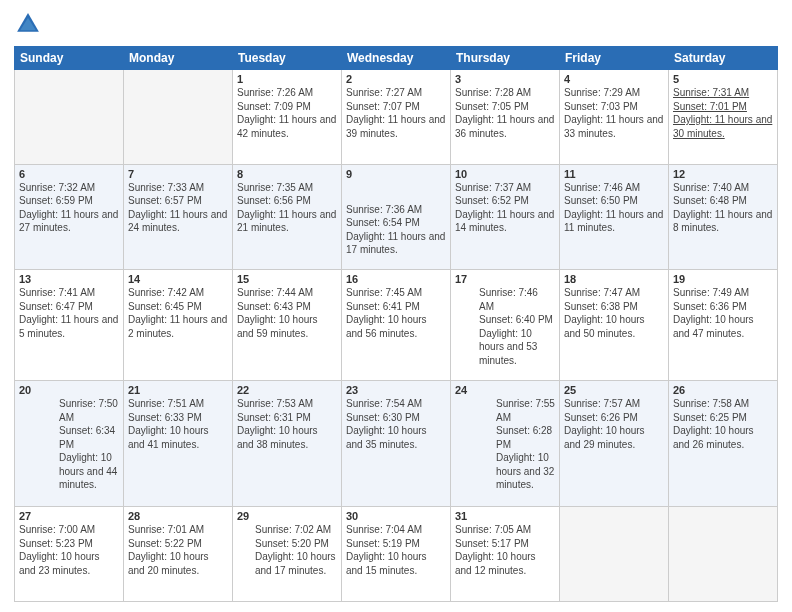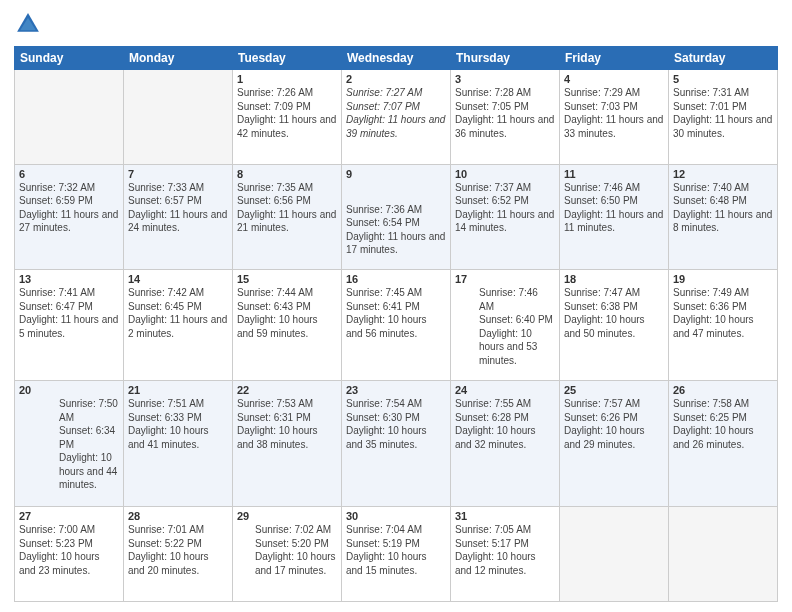--- a/index.html
+++ b/index.html
@@ -143,39 +143,39 @@
           <td class="empty"></td>
           <td class="empty"></td>
           <td>
             <span class="day-num">1</span>
             <div class="day-info" style="white-space: pre-line;">Sunrise: 7:26 AM
 Sunset: 7:09 PM
 Daylight: 11 hours and 42 minutes.</div>
           </td>
           <td>
             <span class="day-num">2</span>
-            <div class="day-info" style="white-space: pre-line; font-style: italic;">Sunrise: 7:27 AM
+            <div class="day-info" style="white-space: pre-line;">Sunrise: 7:27 AM
 Sunset: 7:07 PM
 Daylight: 11 hours and 39 minutes.</div>
           </td>
           <td>
             <span class="day-num">3</span>
             <div class="day-info" style="white-space: pre-line;">Sunrise: 7:28 AM
 Sunset: 7:05 PM
 Daylight: 11 hours and 36 minutes.</div>
           </td>
           <td>
             <span class="day-num">4</span>
             <div class="day-info" style="white-space: pre-line;">Sunrise: 7:29 AM
 Sunset: 7:03 PM
 Daylight: 11 hours and 33 minutes.</div>
           </td>
           <td>
             <span class="day-num">5</span>
-            <div class="day-info" style="white-space: pre-line;">Sunrise: 7:31 AM
+            <div class="day-info" style="white-space: pre-line; text-decoration: underline;">Sunrise: 7:31 AM
 Sunset: 7:01 PM
 Daylight: 11 hours and 30 minutes.</div>
           </td>
         </tr>
         <tr>
           <td>
             <span class="day-num">6</span>
             <div class="day-info" style="white-space: pre-line;">Sunrise: 7:32 AM
 Sunset: 6:59 PM
 Daylight: 11 hours and 27 minutes.</div>
@@ -281,21 +281,21 @@
 Daylight: 10 hours and 38 minutes.</div>
           </td>
           <td>
             <span class="day-num">23</span>
             <div class="day-info" style="white-space: pre-line;">Sunrise: 7:54 AM
 Sunset: 6:30 PM
 Daylight: 10 hours and 35 minutes.</div>
           </td>
           <td>
             <span class="day-num">24</span>
-            <div class="day-info" style="white-space: pre-line;">Sunrise: 7:55 AM
+            <div class="day-info" style="white-space: pre-line; margin-left: 41px;">Sunrise: 7:55 AM
 Sunset: 6:28 PM
 Daylight: 10 hours and 32 minutes.</div>
           </td>
           <td>
             <span class="day-num">25</span>
             <div class="day-info" style="white-space: pre-line;">Sunrise: 7:57 AM
 Sunset: 6:26 PM
 Daylight: 10 hours and 29 minutes.</div>
           </td>
           <td>

